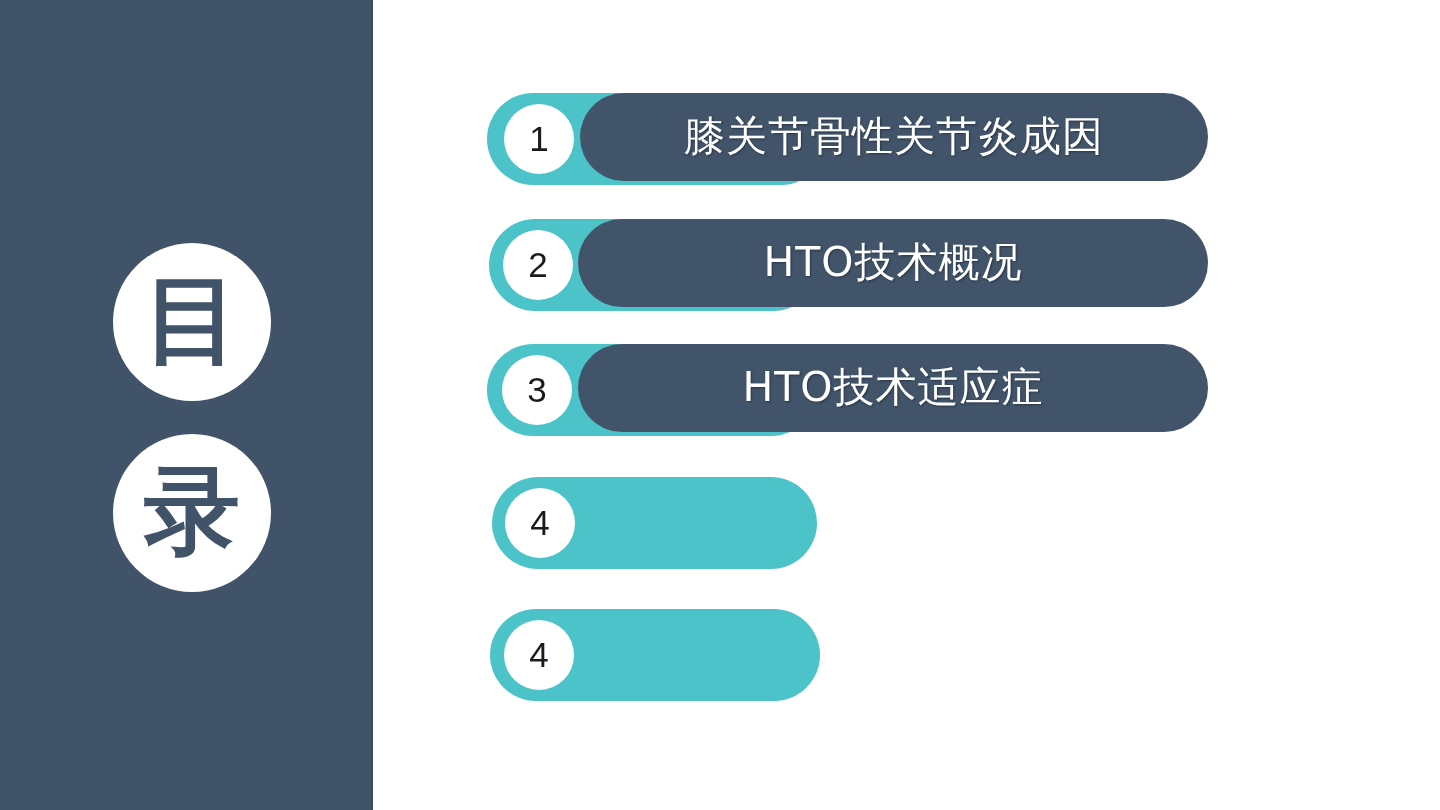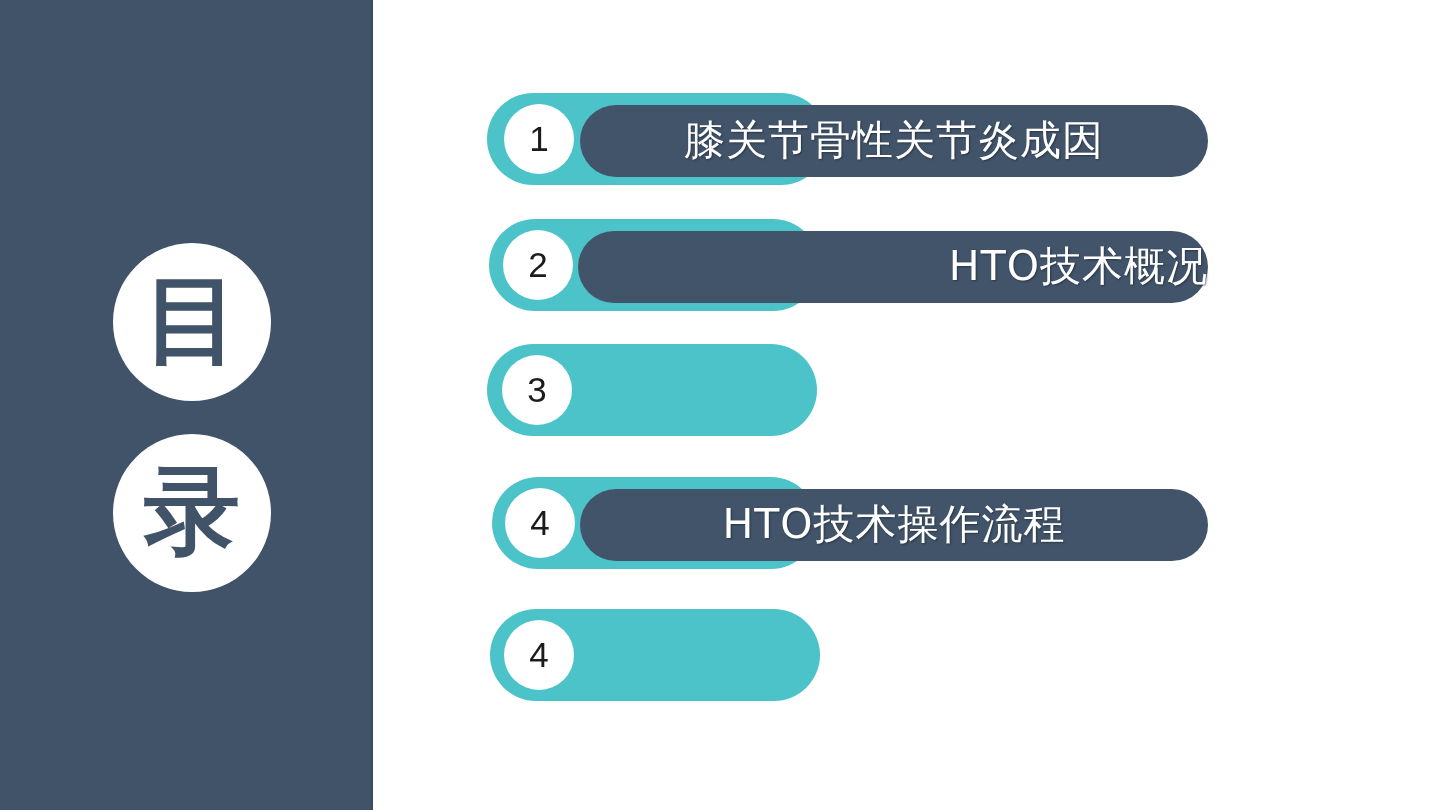--- a/index.html
+++ b/index.html
@@ -78,22 +78,22 @@
     left: 0;
     top: 0;
     height: 92px;
     background: #4CC3C9;
     border-radius: 46px;
   }
 
   
   .row-dark {
     position: absolute;
-    top: 12px;
-    height: 72px;
+    top: 0;
+    height: 88px;
     background: #425469;
     border-radius: 46px;
     display: flex;
     align-items: center;
     justify-content: center;
   }
 
   .row-label {
     color: #ffffff;
     font-size: 41px;
@@ -147,40 +147,40 @@
       <div class="row-dark" style="left:93px; width:628px;">
         <span class="row-label">膝关节骨性关节炎成因</span>
       </div>
       <div class="row-badge" style="left:17px;">
         <span class="row-badge-num">1</span>
       </div>
     </div>
 
     <div class="row" style="left:489px; top:219px; width:719px;">
       <div class="row-teal" style="width:330px;"></div>
-      <div class="row-dark" style="left:89px; width:630px;justify-content:flex-end;">
+      <div class="row-dark" style="left:89px; width:630px;">
         <span class="row-label">HTO技术概况</span>
       </div>
       <div class="row-badge" style="left:14px;">
         <span class="row-badge-num">2</span>
       </div>
     </div>
 
     <div class="row" style="left:487px; top:344px; width:721px;">
       <div class="row-teal" style="width:330px;"></div>
+      <div class="row-dark" style="left:91px; width:630px;">
+        <span class="row-label">HTO技术适应症</span>
+      </div>
       <div class="row-badge" style="left:15px;">
         <span class="row-badge-num">3</span>
       </div>
     </div>
 
     <div class="row" style="left:492px; top:477px; width:716px;">
       <div class="row-teal" style="width:325px;"></div>
-      <div class="row-dark" style="left:88px; width:628px;">
-        <span class="row-label">HTO技术操作流程</span>
-      </div>
       <div class="row-badge" style="left:13px;">
         <span class="row-badge-num">4</span>
       </div>
     </div>
 
     <div class="row" style="left:490px; top:609px; width:718px;">
       <div class="row-teal" style="width:330px;"></div>
       <div class="row-badge" style="left:14px;">
         <span class="row-badge-num">4</span>
       </div>

